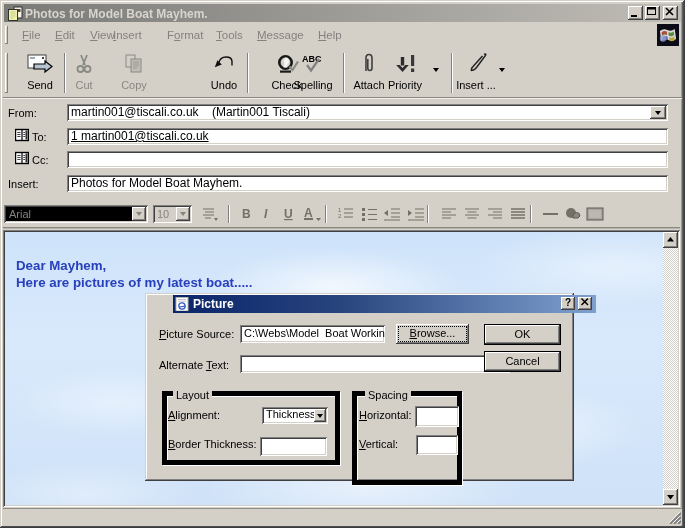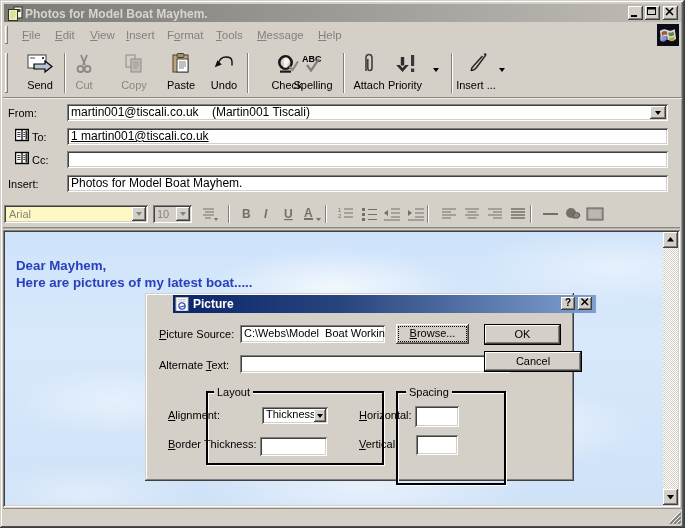--- a/index.html
+++ b/index.html
@@ -45,21 +45,21 @@
   box-shadow:inset -1px -1px 0 #404040, inset 1px 1px 0 #d4d0c8, inset -2px -2px 0 #808080, inset 2px 2px 0 #fff;}
 .dtitle{position:absolute;left:3px;top:2px;width:423px;height:18px;background:linear-gradient(to right,#0a246a,#29457e 40%,#7fa0cf);color:#fff;font-weight:bold;font-size:12px;margin-left:25px;}
 .dbtn{position:absolute;top:2px;width:14px;height:13px;background:#d4d0c8;
   box-shadow:inset -1px -1px 0 #404040, inset 1px 1px 0 #fff, inset -2px -2px 0 #808080;
   font-size:10px;font-weight:bold;color:#000;text-align:center;line-height:12px;}
 .btn{position:absolute;background:#d4d0c8;font-size:11px;color:#000;text-align:center;
   box-shadow:inset -1px -1px 0 #404040, inset 1px 1px 0 #fff, inset -2px -2px 0 #808080, inset 2px 2px 0 #d4d0c8;}
 .btndef{position:absolute;background:#d4d0c8;font-size:11px;color:#000;text-align:center;
   border:1px solid #000;
   box-shadow:inset -1px -1px 0 #404040, inset 1px 1px 0 #fff, inset -2px -2px 0 #808080, inset 2px 2px 0 #d4d0c8;}
-.group2{position:absolute;border:2px solid #000000;box-shadow:1px 1px 0 #fff, inset 1px 1px 0 #fff;margin-left:44px;}
+.group2{position:absolute;border:5px solid #000000;box-shadow:1px 1px 0 #fff, inset 1px 1px 0 #fff;}
 .glabel{position:absolute;top:-7px;background:#d4d0c8;padding:0 3px;font-size:11px;}
 .dlg .field{font-size:11px;}
 .tbtn.gray{color:#8a8781;}
 </style></head>
 <body>
 <div class="abs win"></div>
 
 <div class="abs titlebar">
   <svg class="abs" style="left:3px;top:2px" width="16" height="15" viewBox="0 0 16 15">
     <rect x="7" y="1" width="8" height="11" fill="#f6f2e8" stroke="#30302c" stroke-width="1"></rect>
@@ -78,21 +78,21 @@
   <div class="capbtn" style="left:659px"><svg width="13" height="12">
         <path d="M3 2 L10 9 M10 2 L3 9" stroke="#000" stroke-width="1.6"></path>
       </svg></div>
 </div>
 
 <div class="abs menubar">
   <div class="abs grip" style="left:2px;top:3px;height:18px"></div>
   <div class="menu" style="left:19px"><span class="u">F</span>ile</div>
   <div class="menu" style="left:52px"><span class="u">E</span>dit</div>
   <div class="menu" style="left:87px"><span class="u">V</span>iew</div>
-  <div class="menu" style="left:123px"><span class="u">I</span>nsert</div>
+  <div class="menu" style="left:110px"><span class="u">I</span>nsert</div>
   <div class="menu" style="left:164px">F<span class="u">o</span>rmat</div>
   <div class="menu" style="left:213px"><span class="u">T</span>ools</div>
   <div class="menu" style="left:254px"><span class="u">M</span>essage</div>
   <div class="menu" style="left:315px"><span class="u">H</span>elp</div>
   <div class="abs" style="left:654px;top:1px;width:22px;height:22px;background:#10101c">
     <svg width="22" height="22" viewBox="0 0 22 22">
       <rect width="22" height="22" fill="#0c0c18"></rect>
       <g transform="rotate(-8 11 11)">
         <path d="M3.5 6 Q7.5 3.5 11 6 Q14.5 8.5 18.5 6 L18.5 16 Q14.5 18.5 11 16 Q7.5 13.5 3.5 16 Z" fill="#d8d8d8"></path>
         <path d="M5 7.5 Q8 5.8 10.3 7.4 L10.3 11 Q8 9.4 5 11 Z" fill="#a85038"></path>
@@ -126,29 +126,20 @@
     <div class="tlbl">Cut</div>
   </div>
   <div class="tbtn gray" style="left:108px">
     <svg class="ticon" width="24" height="24" viewBox="0 0 24 24">
       <rect x="4" y="3" width="9" height="12" fill="#d4d0c8" stroke="#8a8a85"></rect>
       <rect x="9" y="7" width="10" height="13" fill="#c0bdb6" stroke="#8a8a85"></rect>
       <path d="M11 10 h6 M11 12 h6 M11 14 h6 M11 16 h4" stroke="#9a9a95" stroke-width="1"></path>
     </svg>
     <div class="tlbl">Copy</div>
   </div>
-  <div class="tbtn" style="left:155px">
-    <svg class="ticon" width="24" height="24" viewBox="0 0 24 24">
-      <rect x="4" y="3" width="15" height="17" fill="#c0a878" stroke="#404040"></rect>
-      <rect x="8" y="1.5" width="7" height="4" rx="1" fill="#a89060" stroke="#404040"></rect>
-      <rect x="8" y="7" width="11" height="13" fill="#fff" stroke="#404040"></rect>
-      <path d="M10 10 h7 M10 12 h7 M10 14 h7 M10 16 h5" stroke="#808080" stroke-width="1"></path>
-    </svg>
-    <div class="tlbl">Paste</div>
-  </div>
   <div class="tbtn" style="left:198px">
     <svg class="ticon" width="24" height="24" viewBox="0 0 24 24">
       <path d="M6.5 11.5 Q8 5 14 5 Q20 5 20 9.5 L20 13.5" fill="none" stroke="#101010" stroke-width="1.4"></path>
       <path d="M2.8 15.2 L9.8 12.6 L5.4 8.2 Z" fill="#101010"></path>
     </svg>
     <div class="tlbl">Undo</div>
   </div>
   <div class="abs sep" style="left:244px;top:5px;height:40px"></div>
   <div class="tbtn" style="left:261px">
     <svg class="ticon" width="24" height="24" viewBox="0 0 24 24">
@@ -218,21 +209,21 @@
   <path d="M7 2 L7 12" stroke="#000" stroke-width="1.2"></path>
   <rect x="10.5" y="2.5" width="2" height="9" fill="#303030"></rect>
   <path d="M2.3 4.5 h3.2 M2.3 6.5 h3.2 M2.3 8.5 h3.2 M8.3 4.5 h1.8 M8.3 6.5 h1.8 M8.3 8.5 h1.8" stroke="#404040" stroke-width="1"></path>
 </svg>
 <div class="flabel" style="left:32px;top:154px">Cc:</div>
 <div class="field" style="top:151px"></div>
 
 <div class="flabel" style="left:8px;top:178px">Insert:</div>
 <div class="field" style="top:175px">Photos for Model Boat Mayhem.</div>
 
-<div class="abs" style="left:4px;top:205px;width:144px;height:18px;background:#fef9c3;box-shadow:inset 1px 1px 0 #808080, inset -1px -1px 0 #fff, inset 2px 2px 0 #404040, inset -2px -2px 0 #d4d0c8;">
+<div class="abs" style="left:4px;top:205px;width:144px;height:18px;background:#000000;box-shadow:inset 1px 1px 0 #808080, inset -1px -1px 0 #fff, inset 2px 2px 0 #404040, inset -2px -2px 0 #d4d0c8;">
   <span class="gray" style="position:absolute;left:5px;top:3px">Arial</span>
   <div class="combobtn" style="left:128px;top:2px;height:14px;width:14px">
       <div class="arrowdn" style="border-top-color:#848480"></div>
     </div>
 </div>
 <div class="abs" style="left:153px;top:205px;width:39px;height:18px;background:#d4d0c8;box-shadow:inset 1px 1px 0 #808080, inset -1px -1px 0 #fff, inset 2px 2px 0 #404040, inset -2px -2px 0 #d4d0c8;">
   <span class="gray" style="position:absolute;left:4px;top:3px">10</span>
   <div class="combobtn" style="left:23px;top:2px;height:14px;width:14px">
       <div class="arrowdn" style="border-top-color:#848480"></div>
     </div>
@@ -353,21 +344,21 @@
     <div class="dbtn" style="left:405px"><svg width="12" height="11">
           <path d="M2.5 1.5 L9 8 M9 1.5 L2.5 8" stroke="#000" stroke-width="1.5"></path>
         </svg></div>
   </div>
   <div class="flabel" style="left:14px;top:35px"><span class="u">P</span>icture Source:</div>
   <div class="field" style="left:95px;top:32px;width:145px;height:18px;line-height:17px">C:\Webs\Model&nbsp; Boat Workin</div>
   <div class="btn" style="left:251px;top:31px;width:73px;height:20px;line-height:19px"><div style="position:absolute;left:3px;top:3px;right:3px;bottom:3px;outline:1px dotted #000;"></div><span class="u">B</span>rowse...</div>
   <div class="btndef" style="left:339px;top:31px;width:77px;height:21px;line-height:18px">OK</div>
   <div class="flabel" style="left:14px;top:66px">Alternate <span class="u">T</span>ext:</div>
   <div class="field" style="left:95px;top:62px;width:270px;height:18px"></div>
-  <div class="btndef" style="left:339px;top:58px;width:98px;height:21px;line-height:18px">Cancel</div>
+  <div class="btndef" style="left:339px;top:58px;width:77px;height:21px;line-height:18px">Cancel</div>
 
   <div class="group2" style="left:17px;top:98px;width:178px;height:74px">
       <div class="glabel" style="left:6px">Layout</div>
     </div>
   <div class="flabel" style="left:23px;top:116px"><span class="u">A</span>lignment:</div>
   <div class="field" style="left:117px;top:114px;width:66px;height:17px;line-height:15px">Thickness</div>
   <div class="combobtn" style="left:169px;top:116px;height:13px;width:12px">
       <div class="arrowdn"></div>
     </div>
   <div class="flabel" style="left:23px;top:145px"><span class="u">B</span>order Thickness:</div>

